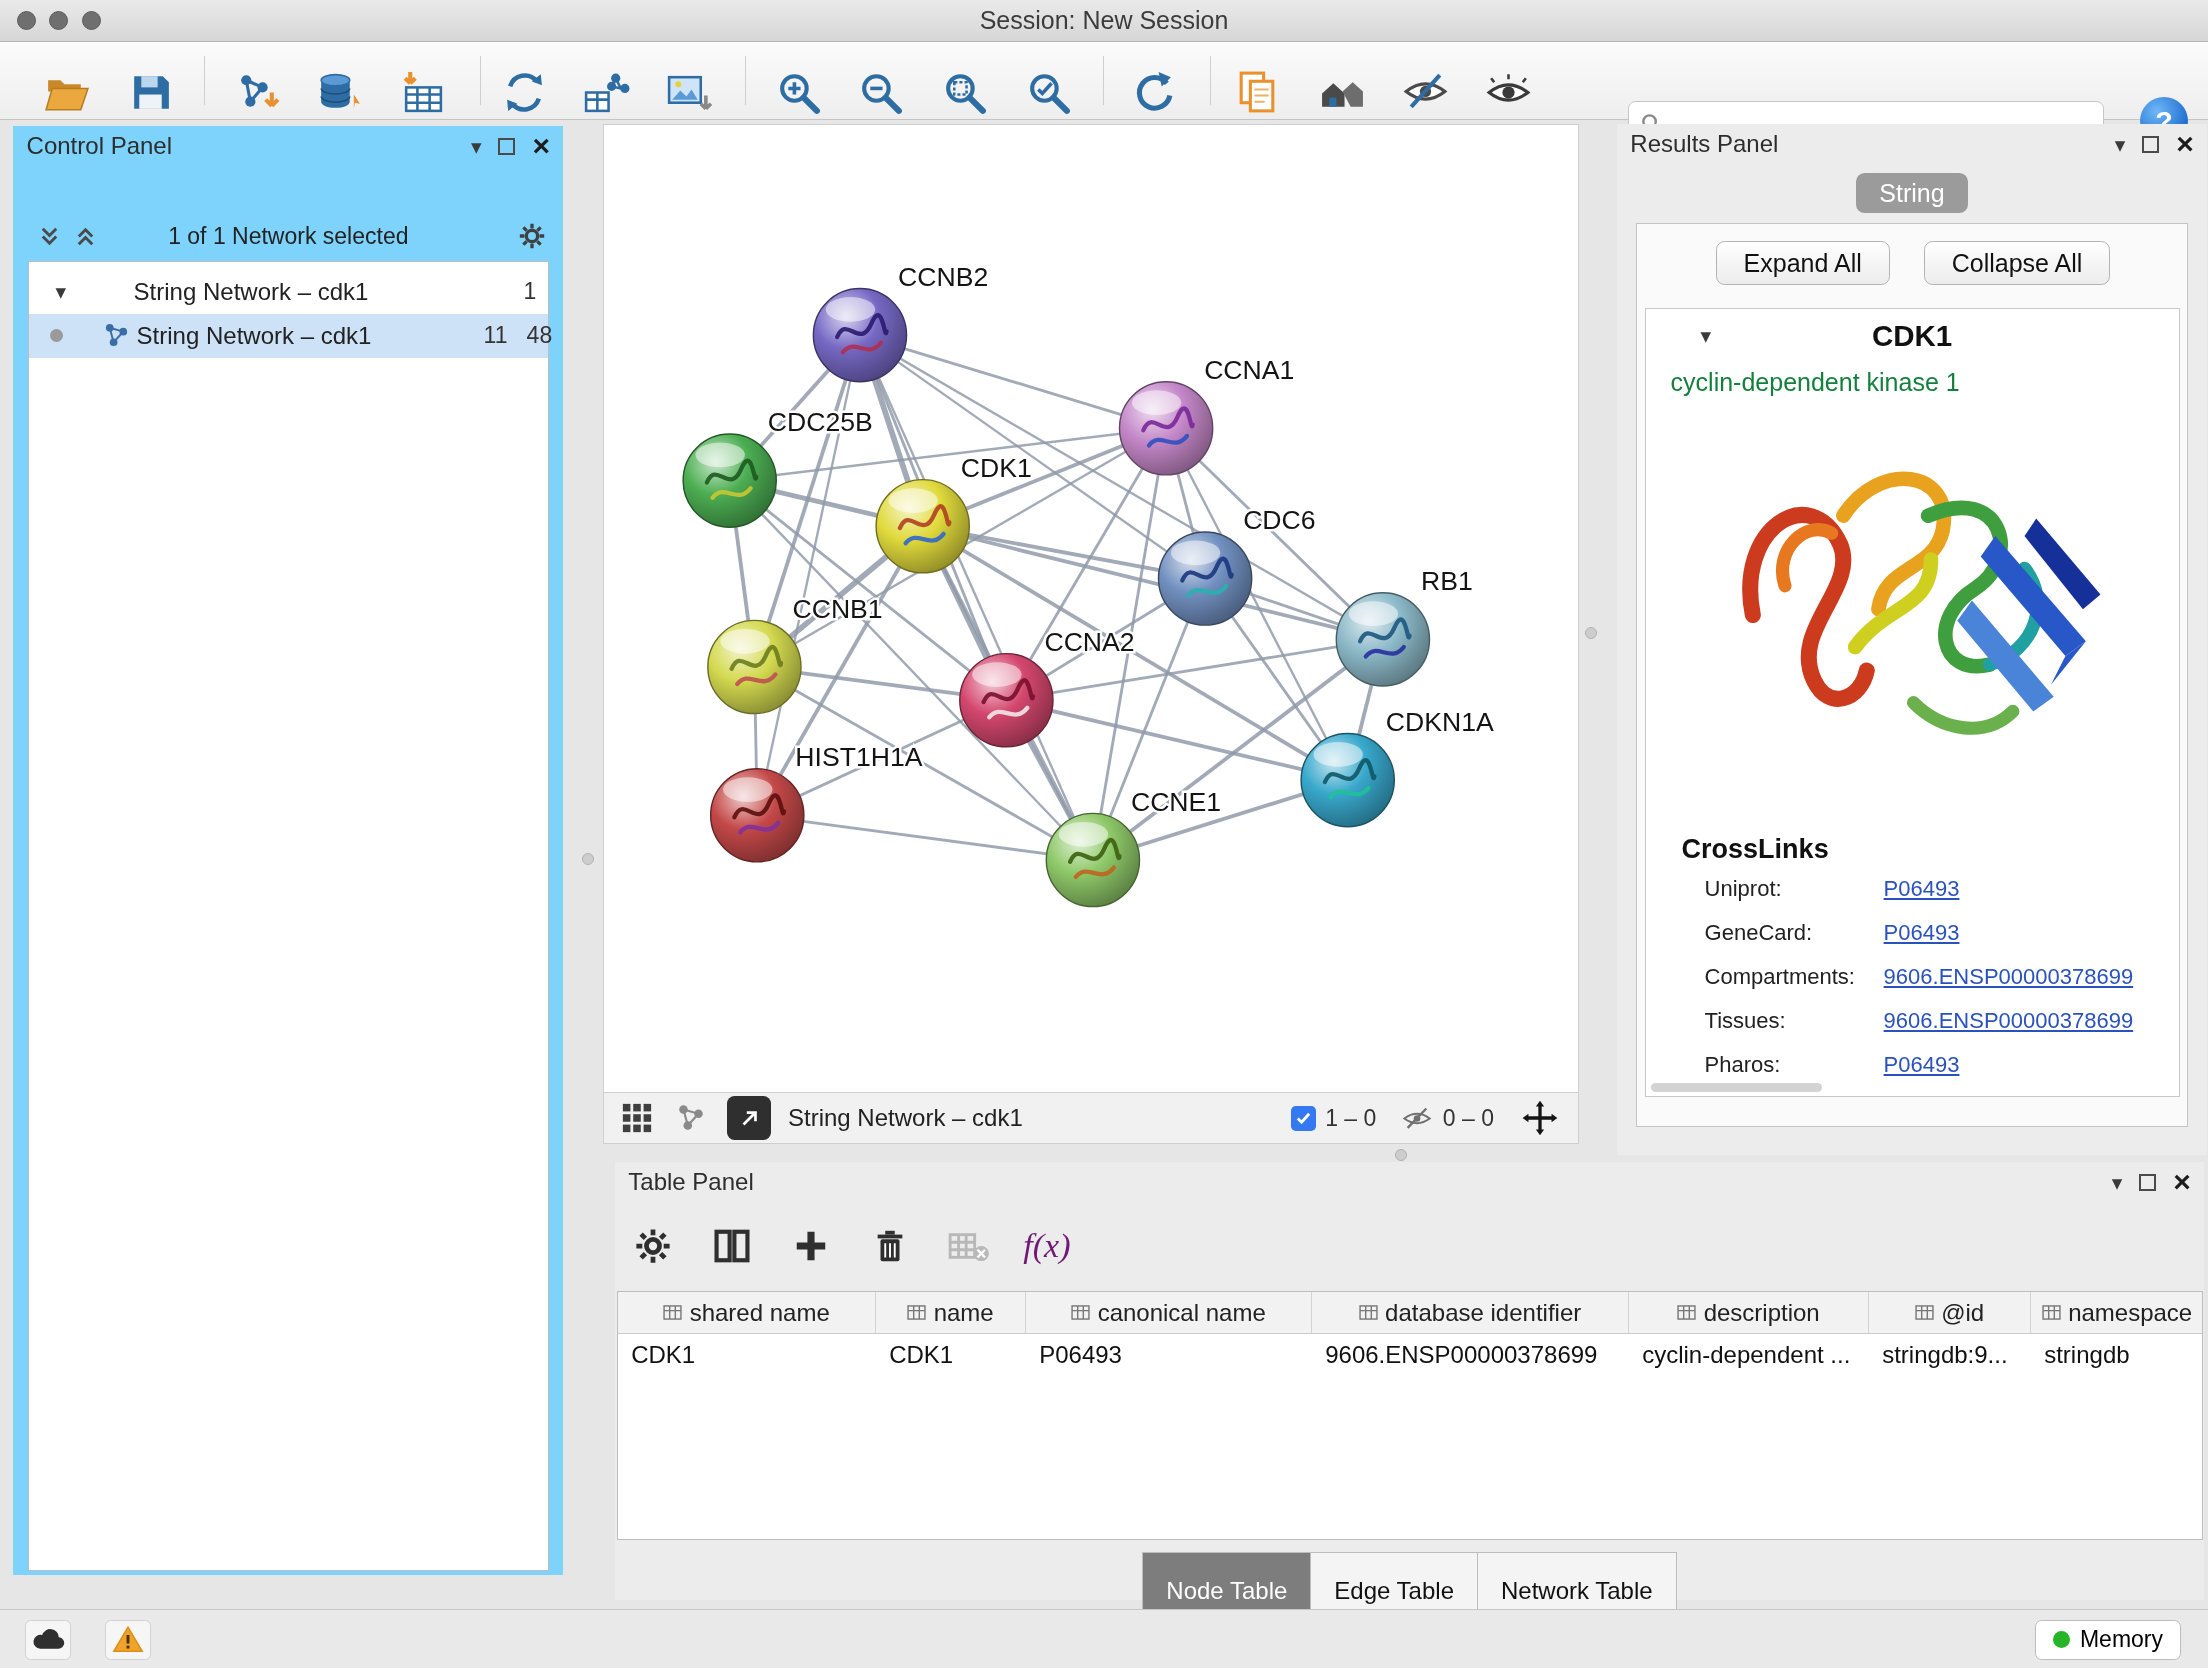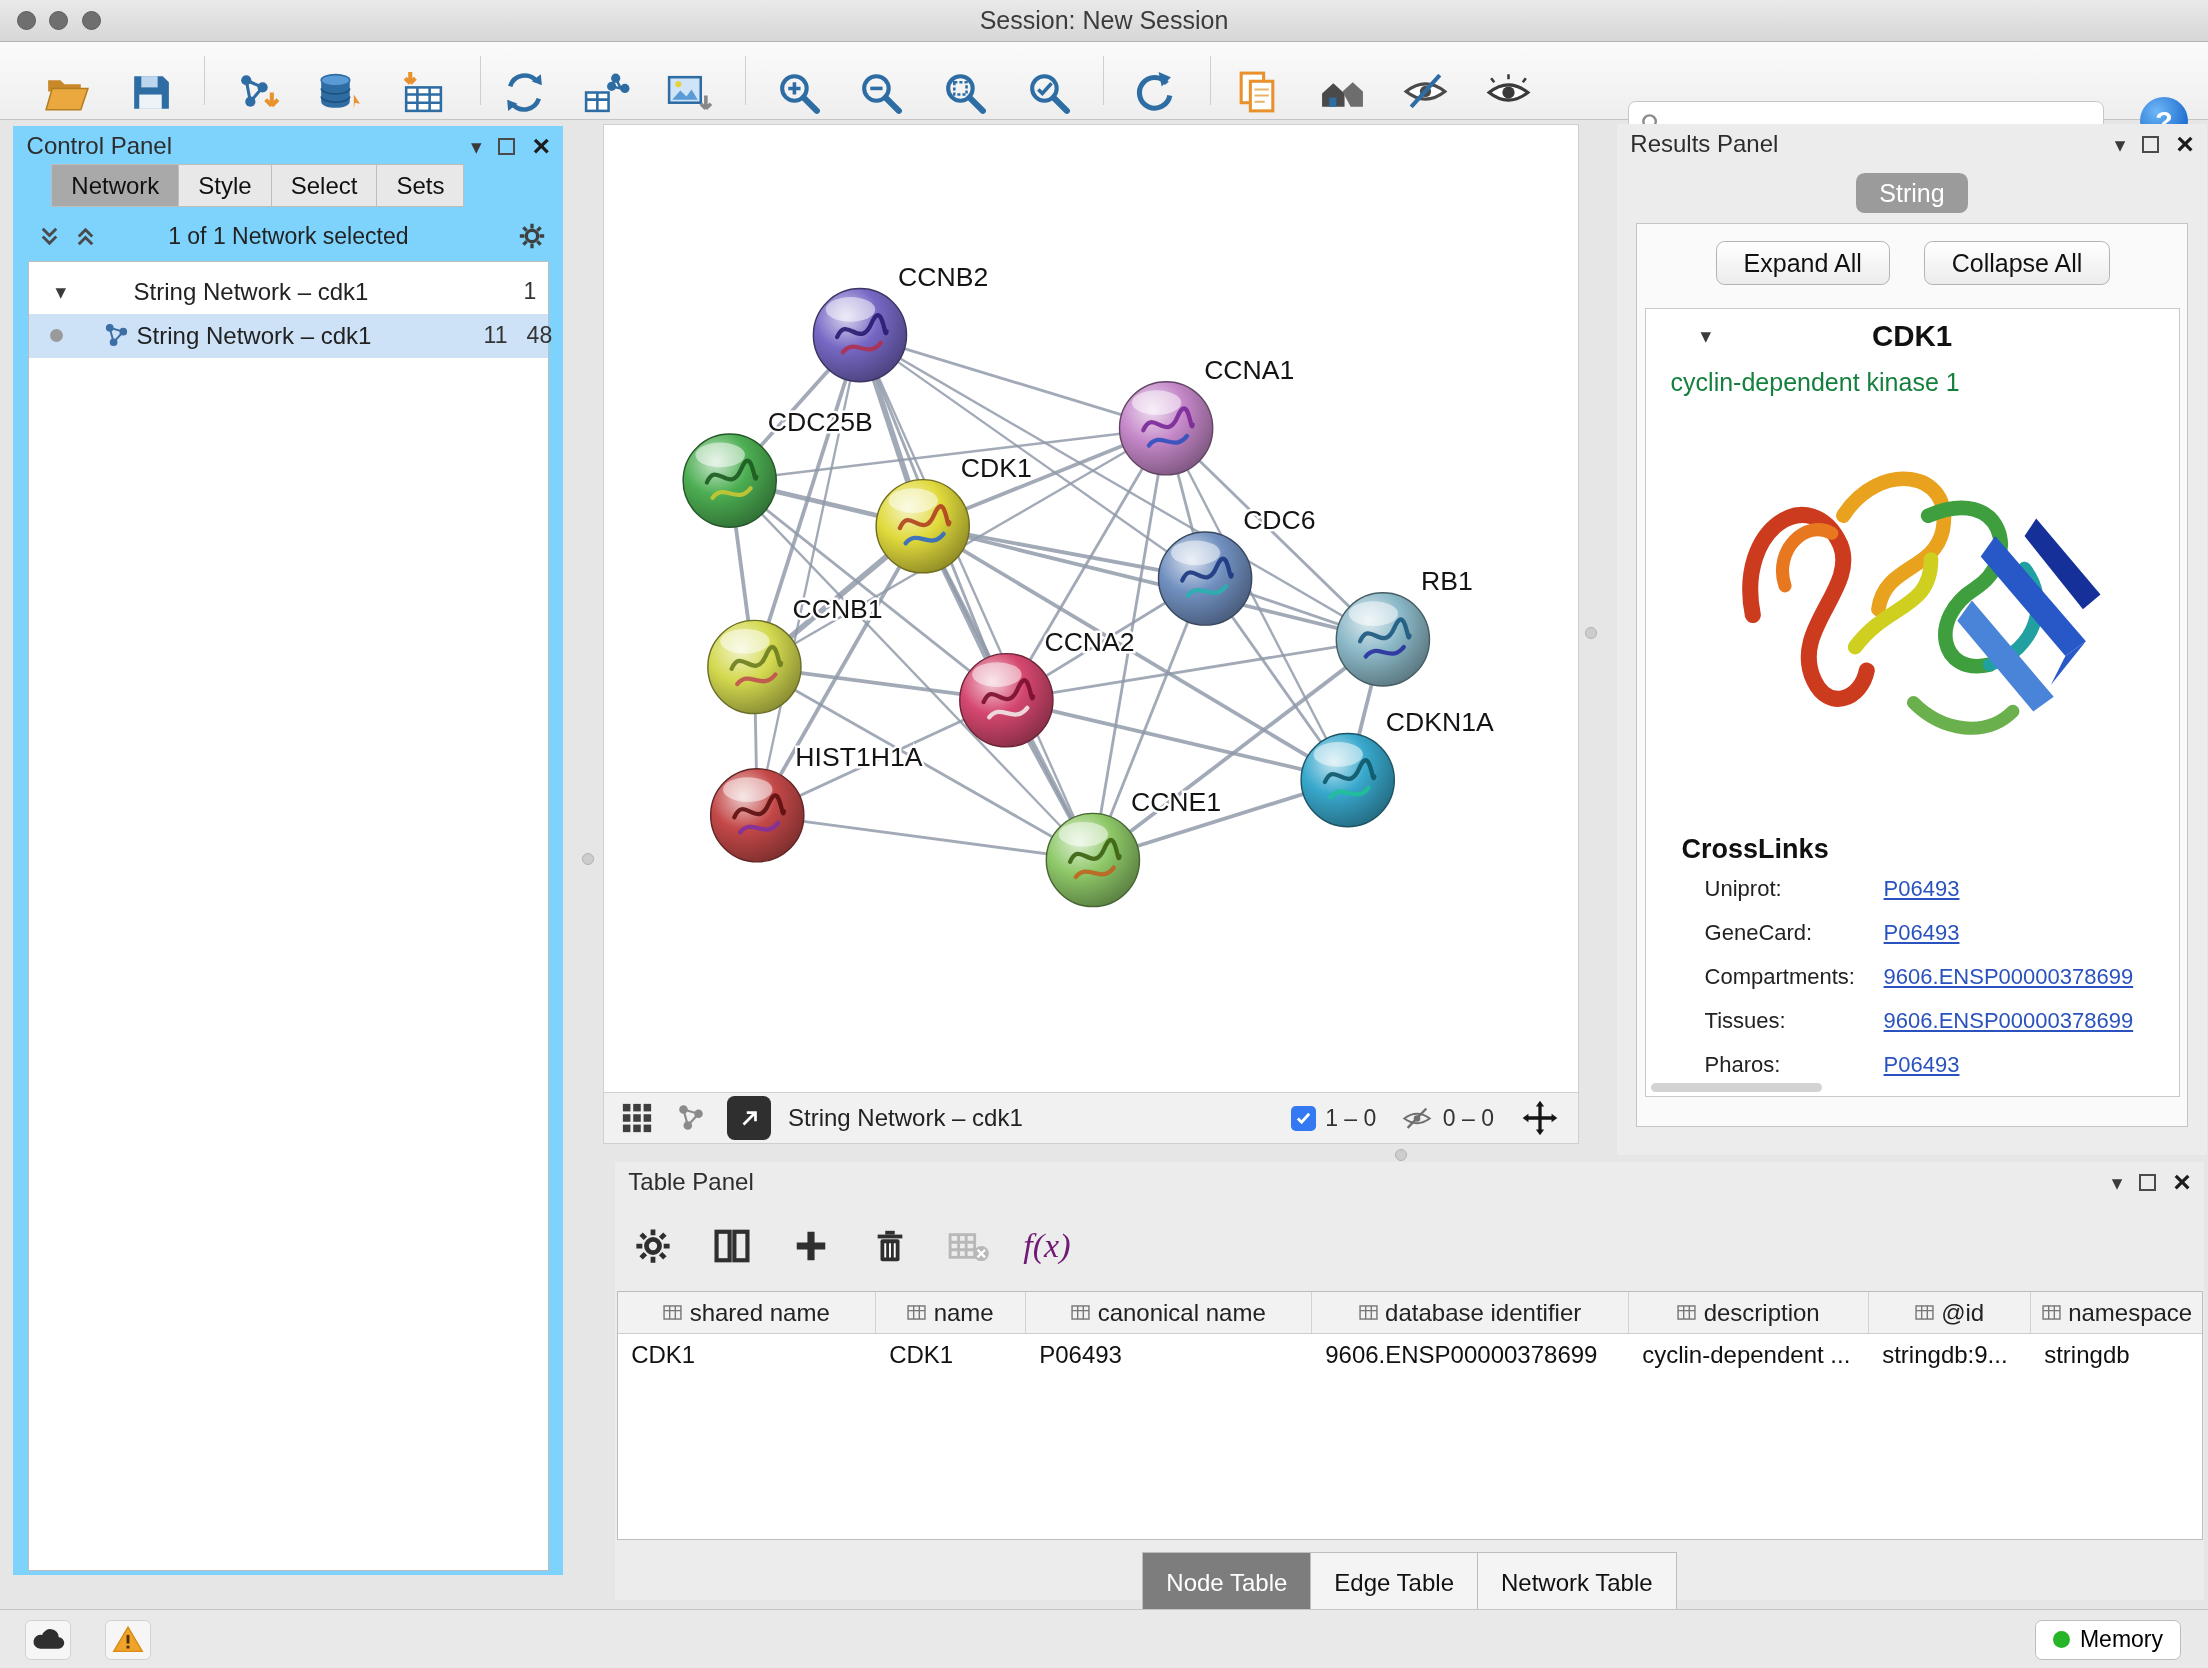--- a/index.html
+++ b/index.html
@@ -85,21 +85,21 @@
   #tp-toolbar { position:absolute; left:13.3px; top:53px; height:61px; display:flex; align-items:center; gap:30px; }
   .tp-ic { width:49px; height:49px; display:flex; align-items:center; justify-content:center; cursor:pointer; background:transparent; border:none; }
   #fx-label { font-family:"Liberation Serif","DejaVu Serif",serif; font-style:italic; font-size:34px; color:#701a75; }
   #data-table { position:absolute; left:1.9px; top:129px; width:1586px; height:249px; background:#fff; border:1px solid #bdbdbd; overflow:hidden; }
   #table-head { display:flex; height:42px; background:#f2f2f2; border-bottom:1px solid #cccccc; }
   .th { display:flex; align-items:center; justify-content:center; gap:7.6px; font-size:24px; color:#222;
     border-right:1px solid #d3d3d3; overflow:hidden; white-space:nowrap; flex:none; cursor:pointer; }
   #table-row { display:flex; height:42px; }
   .td { font-size:24px; color:#111; padding:6.7px 0 0 13.3px; border-right:1px solid transparent; overflow:hidden; white-space:nowrap; flex:none; cursor:default; }
   #tp-tabs { position:absolute; left:0; width:1589px; top:390px; display:flex; justify-content:center; }
-  .tp-tab { font-size:24px; padding:16px 23px; border:1px solid #bdbdbd; background:#f4f4f4; color:#111; cursor:pointer; }
+  .tp-tab { font-size:24px; padding:24px 23px; border:1px solid #bdbdbd; background:#f4f4f4; color:#111; cursor:pointer; }
   .tp-tab + .tp-tab { border-left:none; }
   .tp-tab.active { background:#7d7d7d; color:#fff; }
 
   
   #statusbar { position:absolute; left:0; top:1609px; width:2208px; height:59px; background:#e9e9e9; border-top:1px solid #c6c6c6; }
   .sb-btn { position:absolute; top:9.5px; width:46px; height:40px; background:#f6f6f6; border:1px solid #d2d2d2; border-radius:5.7px;
     display:flex; align-items:center; justify-content:center; cursor:pointer; }
   #memory-btn { position:absolute; right:27px; top:9.5px; height:40px; background:#fff; border:1px solid #bdbdbd; border-radius:6.7px;
     display:flex; align-items:center; gap:9.5px; padding:0 17px; font-size:23px; cursor:pointer; }
   #memory-dot { width:17px; height:17px; border-radius:50%; background:#28b428; }
@@ -261,26 +261,20 @@
 </div>
 
 <div id="control-panel">
   <div class="panel-header">
     <span class="panel-title" style="padding-left:13.3px">Control Panel</span>
     <span class="hdr-icons">
       <span class="caret">▾</span>
       <span class="float-ic"></span>
       <span class="close-ic">×</span>
     </span>
-  </div>
-  <div id="cp-tabs">
-    <span class="seg-tab active">Network</span>
-    <span class="seg-tab">Style</span>
-    <span class="seg-tab">Select</span>
-    <span class="seg-tab">Sets</span>
   </div>
   <div id="cp-summary">
     <svg style="position:absolute;left:23px" width="27" height="27" viewBox="0 0 28 28">
           <path d="M7 6l7 7 7-7M7 14l7 7 7-7" fill="none" stroke="#4a4a4a" stroke-width="3"></path>
         </svg>
     <svg style="position:absolute;left:59px" width="27" height="27" viewBox="0 0 28 28">
           <path d="M7 22l7-7 7 7M7 14l7-7 7 7" fill="none" stroke="#4a4a4a" stroke-width="3"></path>
         </svg>
     <span class="label">1 of 1 Network selected</span>
     <svg style="position:absolute;left:504px" width="30" height="30" viewBox="0 0 32 32">

